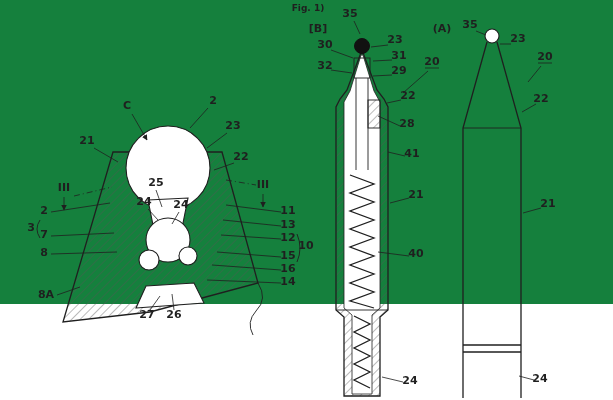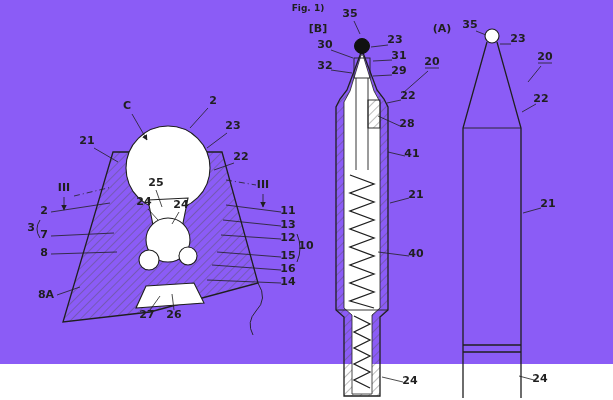--- a/index.html
+++ b/index.html
@@ -1,16 +1,16 @@
 <!DOCTYPE html>
 <html><head>
 <meta charset="utf-8">
 <style>
   html,body{margin:0;padding:0;width:613px;height:400px;background:#ffffff;overflow:hidden;}
-  .stage{position:relative;width:613px;height:364px;background:#8b5cf6;}
+  .stage{position:relative;width:613px;height:304px;background:#15803d;}
   svg{position:absolute;top:0;left:0;}
   .lbl{font:600 11px "DejaVu Sans", sans-serif;fill:#1f1f1f;text-anchor:middle;}
   .viewlbl{font:700 11px "DejaVu Sans", sans-serif;fill:#1f1f1f;text-anchor:middle;}
   .figlbl{font:600 9px "DejaVu Sans", sans-serif;fill:#1f1f1f;text-anchor:middle;}
   .outline{fill:none;stroke:#1f1f1f;stroke-width:1.3;}
   .thin{fill:none;stroke:#1f1f1f;stroke-width:0.9;}
   .whitefill{fill:#ffffff;stroke:#1f1f1f;stroke-width:1.1;}
   .hatched{fill:url(#hatch);stroke:#1f1f1f;stroke-width:1.3;}
   .leader{stroke:#1f1f1f;stroke-width:0.8;fill:none;}
   .dashdot{stroke:#1f1f1f;stroke-width:0.8;stroke-dasharray:6 3 1 3;fill:none;}

